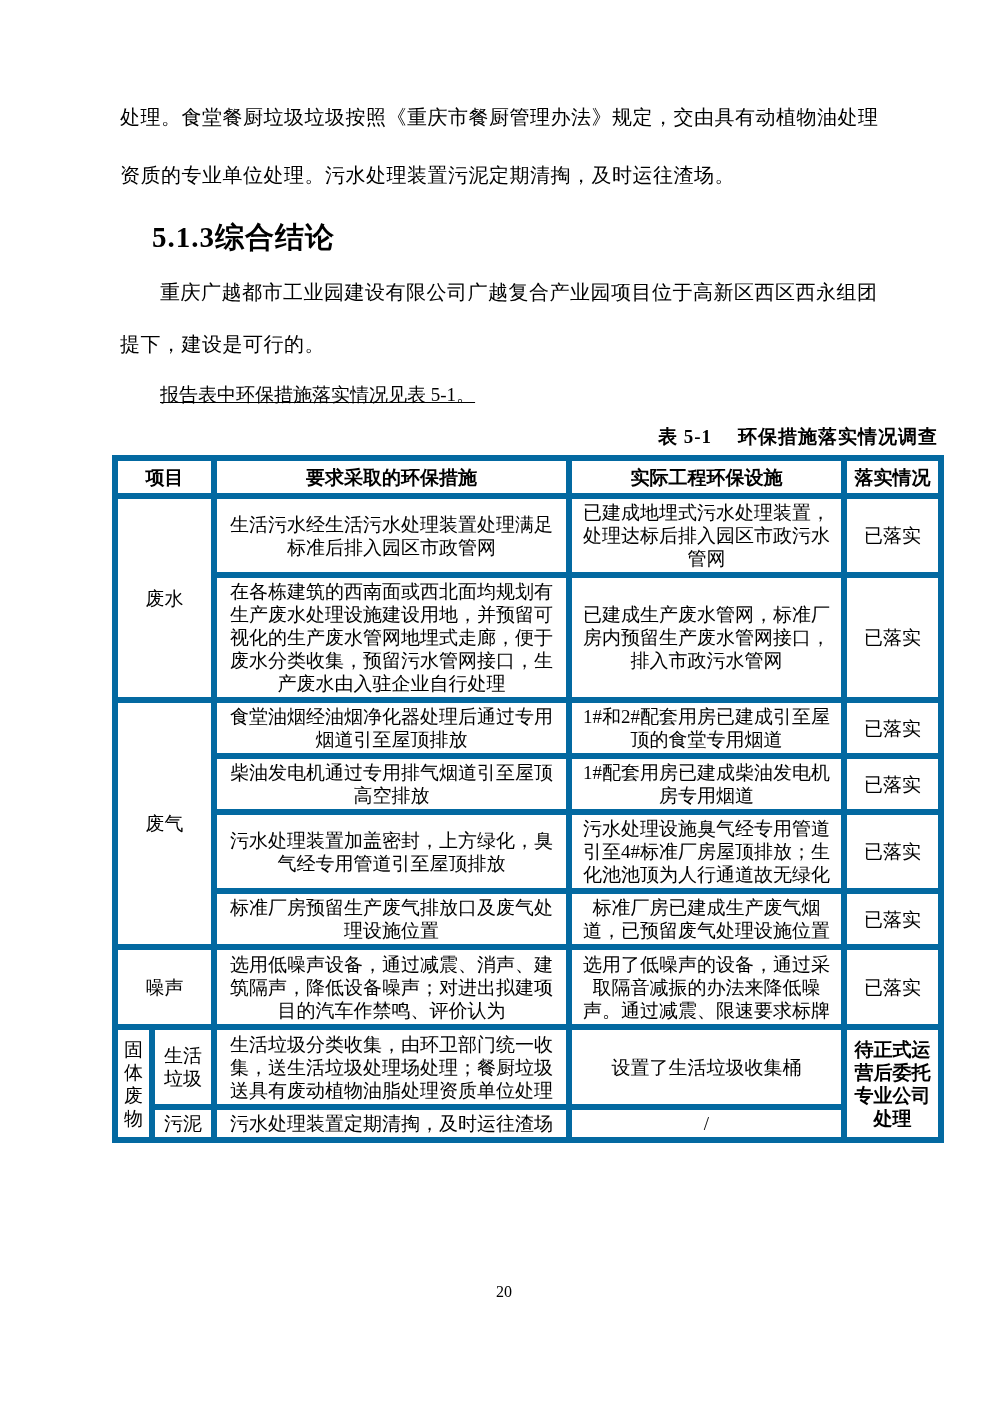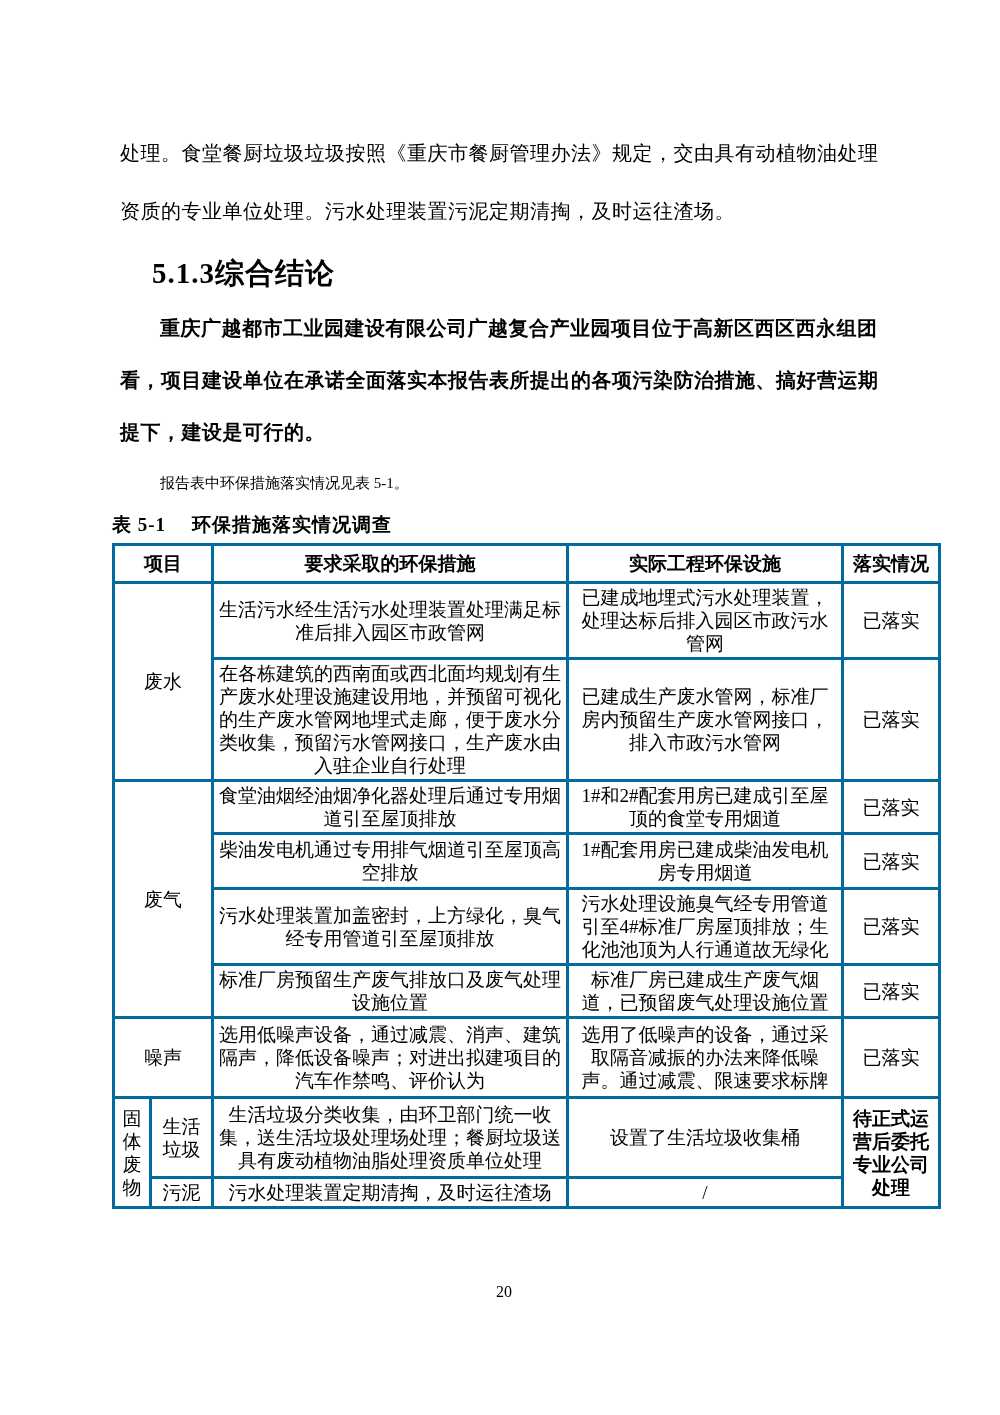--- a/index.html
+++ b/index.html
@@ -6,58 +6,59 @@
   html, body { background: #ffffff; }
   .page {
     position: relative;
     width: 1000px;
     height: 1415px;
     background: #ffffff;
     color: #000000;
     font-family: "Liberation Serif", "DejaVu Serif", serif;
     overflow: hidden;
   }
-  .content { padding: 88px 110px 0 120px; margin-top: 36px; }
+  .content { padding: 88px 110px 0 120px; }
   .line {
     font-size: 20px;
     line-height: 58px;
     white-space: nowrap;
     letter-spacing: 0.5px;
   }
-  .para .line { line-height: 52px; font-weight: bold; }
+  .para .line { line-height: 52px; }
   .indent { text-indent: 40px; }
   .heading {
     font-size: 29px;
     font-weight: bold;
     margin: 14px 0 8px 32px;
     letter-spacing: 1px;
   }
   .note-line {
-    font-size: 15px;
+    font-size: 19px;
     line-height: 50px;
     text-indent: 40px;
     white-space: nowrap;
+    text-decoration: underline;
   }
   .table-block { margin-left: -8px; width: 826px; }
   .tbl-title {
-    text-align: left;
+    text-align: right;
     font-weight: bold;
     font-size: 19px;
     margin: 4px 0 5px 0;
     letter-spacing: 1px;
   }
   .tbl-title .num { margin-right: 26px; }
   table.report {
     border-collapse: collapse;
     table-layout: fixed;
     width: 826px;
     font-size: 19px;
   }
   table.report td, table.report th {
-    border: 3px solid #0369a1;
+    border: 6px solid #0369a1;
     text-align: center;
     vertical-align: middle;
     padding: 2px 5px;
     line-height: 23px;
     overflow: hidden;
   }
   table.report th { font-weight: bold; font-size: 19px; }
   td.cat { padding: 2px 2px; }
   td.cat-vert { padding: 2px 9px; word-break: break-all; line-height: 26px; }
   td.sub-cat { padding: 2px 12px; word-break: break-all; line-height: 25px; }
@@ -76,21 +77,20 @@
 <div class="page">
   <div class="content">
 
     <div class="line">处理。食堂餐厨垃圾垃圾按照《重庆市餐厨管理办法》规定，交由具有动植物油处理</div>
     <div class="line">资质的专业单位处理。污水处理装置污泥定期清掏，及时运往渣场。</div>
 
     <div class="heading">5.1.3综合结论</div>
 
     <div class="para">
       <div class="line indent">重庆广越都市工业园建设有限公司广越复合产业园项目位于高新区西区西永组团</div>
-      <div class="line">看，项目建设单位在承诺全面落实本报告表所提出的各项污染防治措施、搞好营运期</div>
       <div class="line">提下，建设是可行的。</div>
     </div>
 
     <div class="note-line">报告表中环保措施落实情况见表 5-1。</div>
 
     <div class="table-block">
       <div class="tbl-title">
         <span class="num">表 5-1</span><span>环保措施落实情况调查</span>
       </div>
 

